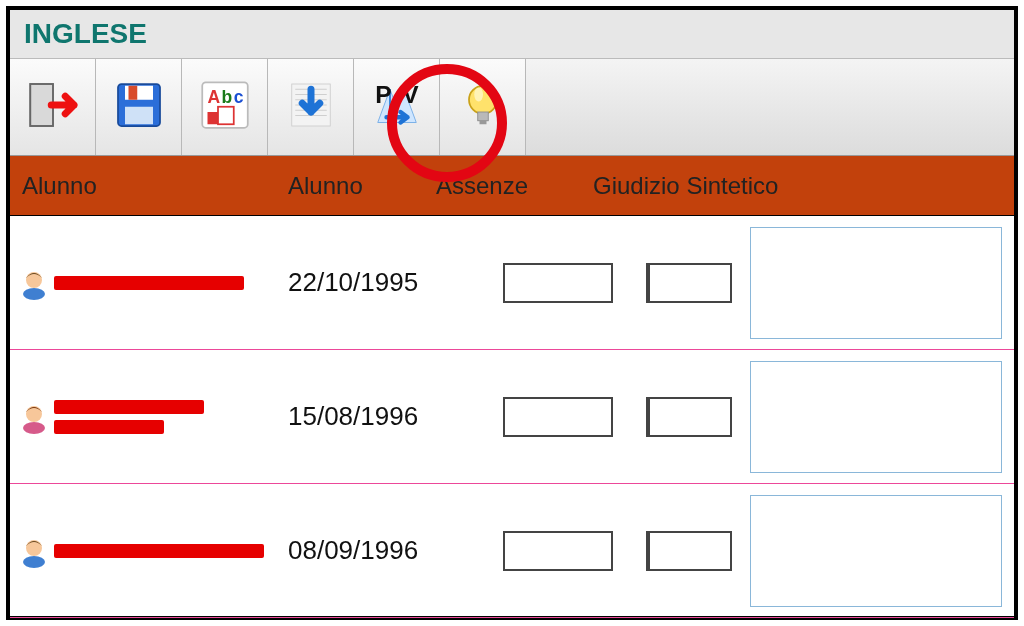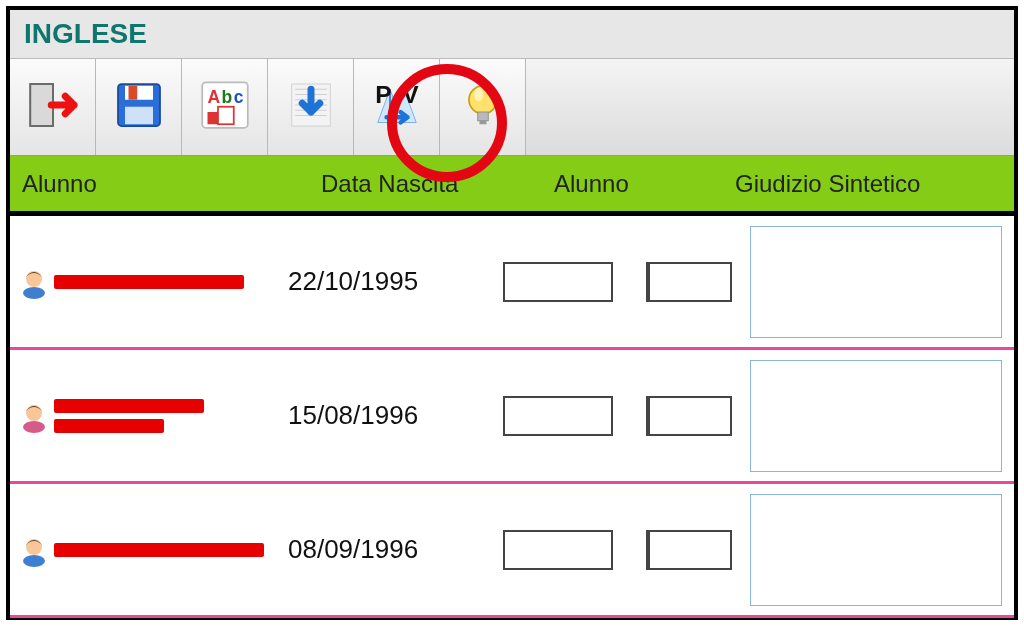--- a/index.html
+++ b/index.html
@@ -23,33 +23,33 @@
   .tb-group { display: flex; align-items: stretch; }
   .tb-btn {
     width: 86px; display:flex; align-items:center; justify-content:center;
     border-right: 1px solid #b8b8b8;
     background: linear-gradient(#fbfbfb,#e5e5e5);
   }
   .tb-btn svg { width: 56px; height: 56px; }
   .tb-spacer { flex: 1; background: linear-gradient(#f4f4f4,#dcdcdc); }
   .header-row {
     display:flex; align-items:center;
-    background: #84cc16;
-    border-bottom: 5px solid #000000;
+    background: #c2410c;
+    border-bottom: 1px solid #000000;
     height: 60px;
-    font-size: 24px; color:#222;gap:33px;
+    font-size: 24px; color:#222;
   }
   .col-alunno  { width: 270px; padding-left: 12px; }
   .col-data    { width: 200px; padding-left: 8px; }
   .col-orale   { width: 148px; padding-left: 8px; }
   .col-assenze { width: 114px; padding-left: 8px; }
-  .col-giudizio{ flex:1; padding-left: 8px; }
+  .col-giudizio{ flex:1; padding-left: 8px; margin-left: 43px; }
   .data-row {
     display:flex; align-items:center;
-    border-bottom: 3px solid #ec4899;
+    border-bottom: 1px solid #ec4899;
     height: 134px;
   }
   .cell { display:flex; align-items:center; font-size: 26px; color:#111; }
   .cell.alunno  { width: 270px; padding-left: 10px; }
   .cell.data    { width: 200px; padding-left: 8px; }
   .cell.orale   { width: 148px; padding-left: 8px; justify-content:center; }
   .cell.assenze { width: 114px; padding-left: 8px; justify-content:center; }
   .cell.giudizio{ flex:1; padding: 10px 12px 10px 8px; }
   .avatar { width: 28px; height: 34px; margin-right: 6px; flex-shrink:0; }
   .redacted {
@@ -150,22 +150,22 @@
             <rect x="28" y="50" width="8" height="4" fill="#999"></rect>
           </svg>
         </span>
       </div>
     </div>
     <div class="tb-spacer"></div>
   </div>
 
   <div class="header-row">
     <div class="col-alunno">Alunno</div>
-    <div class="col-data">Data Nascita</div>
     <div class="col-orale">Alunno</div>
+    <div class="col-assenze">Assenze</div>
     <div class="col-giudizio">Giudizio Sintetico</div>
   </div>
 
   <div id="rows-host">
       <div class="data-row">
         <div class="cell alunno">
           <span class="avatar"><svg viewBox="0 0 28 34">
     <ellipse cx="14" cy="28" rx="11" ry="6" fill="#3f7fd1"></ellipse>
     <circle cx="14" cy="14" r="8" fill="#f7c79a"></circle>
     <path d="M6 12 Q14 2 22 12 Q18 8 14 8 Q10 8 6 12 Z" fill="#6b4a20"></path>

